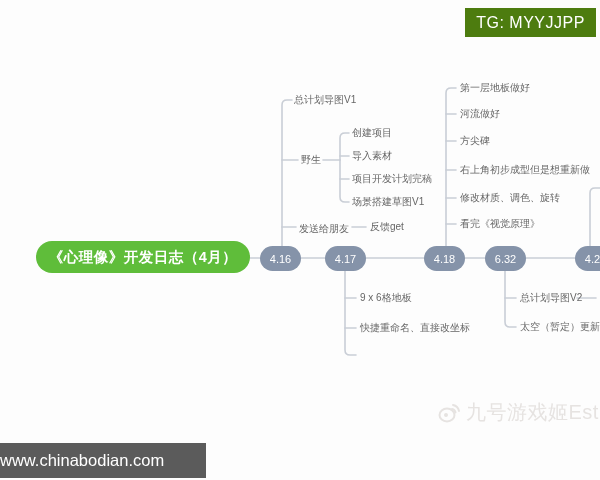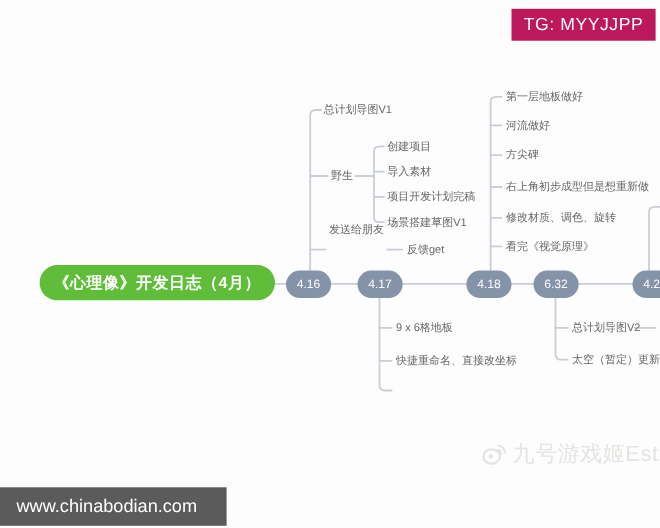--- a/index.html
+++ b/index.html
@@ -20,27 +20,27 @@
     border-radius:13px;color:#fff;font-weight:normal;font-size:11px;
     display:flex;align-items:center;justify-content:center;cursor:default;
   }
   .branch-label{
     position:absolute;transform:translateY(-50%);font-size:10px;color:#666;
     white-space:nowrap;cursor:default;
   }
   
   .tg-badge{
     position:absolute;left:465px;top:8px;width:131px;height:29px;
-    background:#be185d;color:#fff;font-size:16px;
+    background:#4d7c0f;color:#fff;font-size:16px;
     display:flex;align-items:center;justify-content:center;letter-spacing:.5px;
   }
   .url-bar{
     position:absolute;left:0;top:443px;width:206px;height:35px;
     background:#5b5b5b;color:#fff;font-size:16.5px;
-    display:flex;align-items:center;padding-left:15px;box-sizing:border-box;
+    display:flex;align-items:center;padding-left:0;box-sizing:border-box;
   }
   .watermark{
     position:absolute;left:436px;top:399px;display:flex;align-items:center;
     color:#e6e3e1;font-size:20px;letter-spacing:.5px;white-space:nowrap;
   }
   .watermark .wm-icon{margin-right:4px;display:block;}
 </style>
 </head>
 <body>
 
@@ -90,21 +90,21 @@
   <div class="date-node" style="left:424px">4.18</div>
   <div class="date-node" style="left:485px">6.32</div>
   <div class="date-node" style="left:575px">4.20</div>
 
   <div class="branch-label" style="left:294px;top:100px">总计划导图V1</div>
   <div class="branch-label" style="left:301px;top:160px">野生</div>
   <div class="branch-label" style="left:352px;top:133px">创建项目</div>
   <div class="branch-label" style="left:352px;top:156px">导入素材</div>
   <div class="branch-label" style="left:352px;top:179px">项目开发计划完稿</div>
   <div class="branch-label" style="left:352px;top:202px">场景搭建草图V1</div>
-  <div class="branch-label" style="left:299px;top:209px">发送给朋友</div>
+  <div class="branch-label" style="left:299px;top:229px">发送给朋友</div>
   <div class="branch-label" style="left:370px;top:227px">反馈get</div>
 
   <div class="branch-label" style="left:360px;top:298px">9 x 6格地板</div>
   <div class="branch-label" style="left:360px;top:328px">快捷重命名、直接改坐标</div>
 
   <div class="branch-label" style="left:460px;top:88px">第一层地板做好</div>
   <div class="branch-label" style="left:460px;top:114px">河流做好</div>
   <div class="branch-label" style="left:460px;top:141px">方尖碑</div>
   <div class="branch-label" style="left:460px;top:198px">修改材质、调色、旋转</div>
   <div class="branch-label" style="left:460px;top:170px">右上角初步成型但是想重新做</div>

